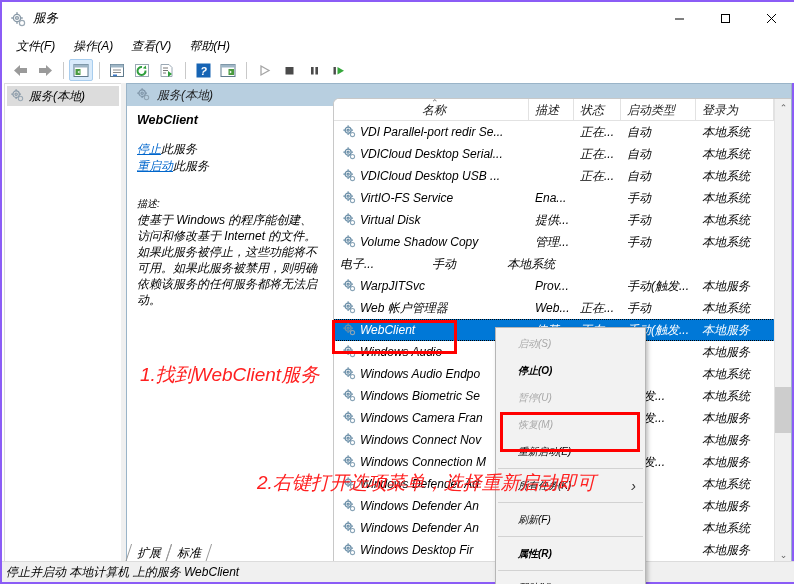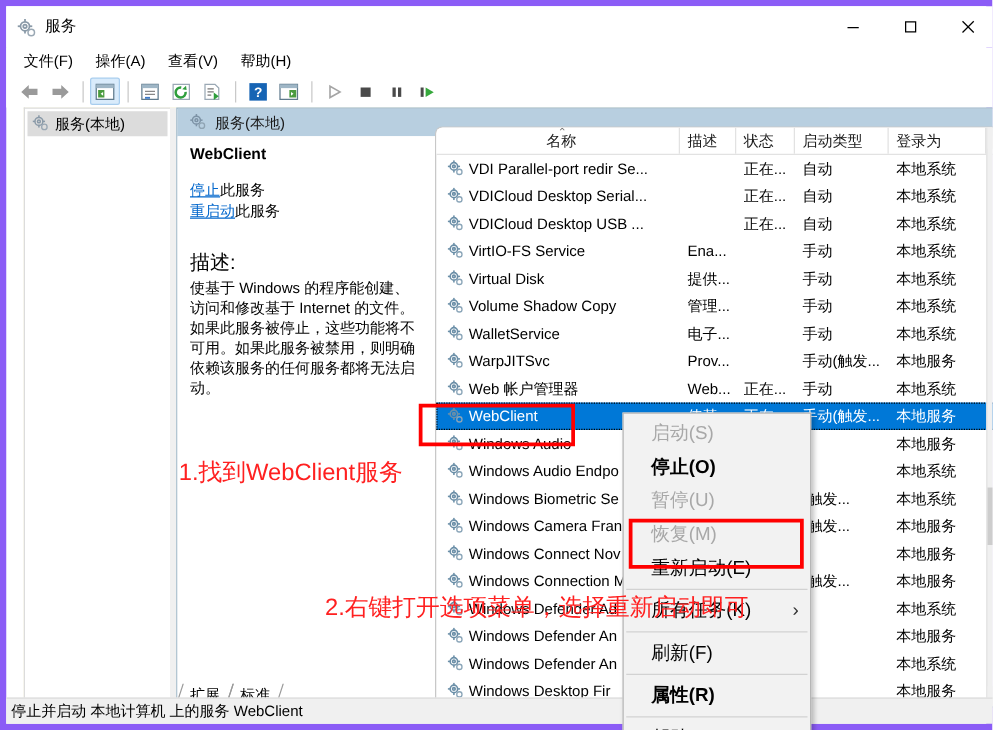--- a/index.html
+++ b/index.html
@@ -9,22 +9,23 @@
     overflow: hidden;
     background: #ffffff;
     font-family: "Liberation Sans", "DejaVu Sans", sans-serif;
     font-size: 12px;
     color: #000000;
     -webkit-font-smoothing: antialiased;
   }
   #app {
     position: relative;
     width: 794px; height: 584px;
-    border: 5px solid #8b5cf6;
+    border: 2px solid #8b5cf6;
     background: #ffffff;
+    font-style: italic;
   }
 
   
   .titlebar {
     position: absolute; left: 0; top: 0; width: 792px; height: 33px;
     background: #ffffff;
     display: flex; align-items: center;
   }
   .titlebar .app-icon {
     margin-left: 8px; margin-right: 7px;
@@ -63,22 +64,21 @@
   }
   .tb-btn.active { background: #d9ebfb; border-color: #a8cdee; }
   .tb-sep {
     width: 1px; height: 17px; background: #c9c9c9; margin: 0 5px;
   }
 
   
   .workspace {
     position: absolute; left: 2px; top: 81px;
     width: 644px; height: 480px;
-    background: #fef9c3;
-    margin-left: 12px;
+    background: #a3a3a3;
   }
 
   
   .tree-pane {
     position: absolute; left: 0; top: 0; width: 117px; height: 480px;
     background: #ffffff; border: 1px solid #dcdcdc; border-right: none;
   }
   .tree-node {
     display: flex; align-items: center; gap: 5px;
     height: 20px; margin: 2px 2px 0 2px; padding-left: 3px;
@@ -109,21 +109,21 @@
     background: #ffffff; padding: 7px 10px 0 10px;
     overflow: hidden;
   }
   .details .svc-name { font-weight: bold; font-size: 12.5px; margin-bottom: 14px; }
   .details .act-link {
     font-size: 12px; line-height: 17px; color: #000;
   }
   .details .act-link a {
     color: #0066cc; text-decoration: underline;
   }
-  .details .desc-label { margin-top: 22px; font-size: 16px; }
+  .details .desc-label { margin-top: 22px; font-size: 10px; }
   .details .desc-body {
     font-size: 12px; line-height: 16px; margin-top: 1px;
     word-break: break-all;
   }
 
   
   .listview {
     position: absolute; left: 206px; top: 14px;
     width: 458px; height: 464px;
     background: #ffffff;
@@ -204,21 +204,21 @@
     position: absolute; left: 493px; top: 325px;
     width: 151px; background: #f2f2f2;
     border: 1px solid #b6b6b6;
     box-shadow: 2px 2px 4px rgba(0,0,0,0.25);
     padding: 2px 0;
     z-index: 40;
   }
   .ctx-item {
     height: 27px; display: flex; align-items: center;
     padding-left: 22px; padding-right: 8px;
-    font-size: 15px; color: #000; position: relative;
+    font-size: 10px; color: #000; position: relative;
   }
   .ctx-item.disabled { color: #a8a8a8; }
   .ctx-item.bold { font-weight: bold; }
   .ctx-item.has-sub::after {
     content: "›"; position: absolute; right: 9px;
     font-size: 15px; color: #333; line-height: 1;
   }
   .ctx-sep { height: 1px; background: #d2d2d2; margin: 3px 2px; }
 
   
@@ -562,36 +562,20 @@
                     <circle cx="12" cy="12" r="2.4" fill="none" stroke="#8aa5b8" stroke-width="1.2"></circle>
                   </svg></span>
                 <span>Volume Shadow Copy</span>
               </div>
               <div class="lv-cell" style="width: 45px;">管理...</div>
               <div class="lv-cell" style="width: 47px;"></div>
               <div class="lv-cell" style="width: 75px;">手动</div>
               <div class="lv-cell" style="width: 78px;">本地系统</div>
             </div>
             <div class="lv-row">
-              <div class="lv-cell name" style="width: 195px;">
-                <span><svg class="gear" viewBox="0 0 16 16">
-                    <g fill="none" stroke="#6b8fa8" stroke-width="1.5">
-                      <circle cx="7" cy="7" r="3.4"></circle>
-                      <circle cx="7" cy="7" r="1.2"></circle>
-                    </g>
-                    <g fill="#6b8fa8">
-                      <rect x="6.3" y="1.5" width="1.4" height="1.9"></rect>
-                      <rect x="6.3" y="10.7" width="1.4" height="1.9"></rect>
-                      <rect x="1.5" y="6.3" width="1.9" height="1.4"></rect>
-                      <rect x="10.7" y="6.3" width="1.9" height="1.4"></rect>
-                    </g>
-                    <circle cx="12" cy="12" r="2.4" fill="none" stroke="#8aa5b8" stroke-width="1.2"></circle>
-                  </svg></span>
-                <span>WalletService</span>
-              </div>
               <div class="lv-cell" style="width: 45px;">电子...</div>
               <div class="lv-cell" style="width: 47px;"></div>
               <div class="lv-cell" style="width: 75px;">手动</div>
               <div class="lv-cell" style="width: 78px;">本地系统</div>
             </div>
             <div class="lv-row">
               <div class="lv-cell name" style="width: 195px;">
                 <span><svg class="gear" viewBox="0 0 16 16">
                     <g fill="none" stroke="#6b8fa8" stroke-width="1.5">
                       <circle cx="7" cy="7" r="3.4"></circle>

